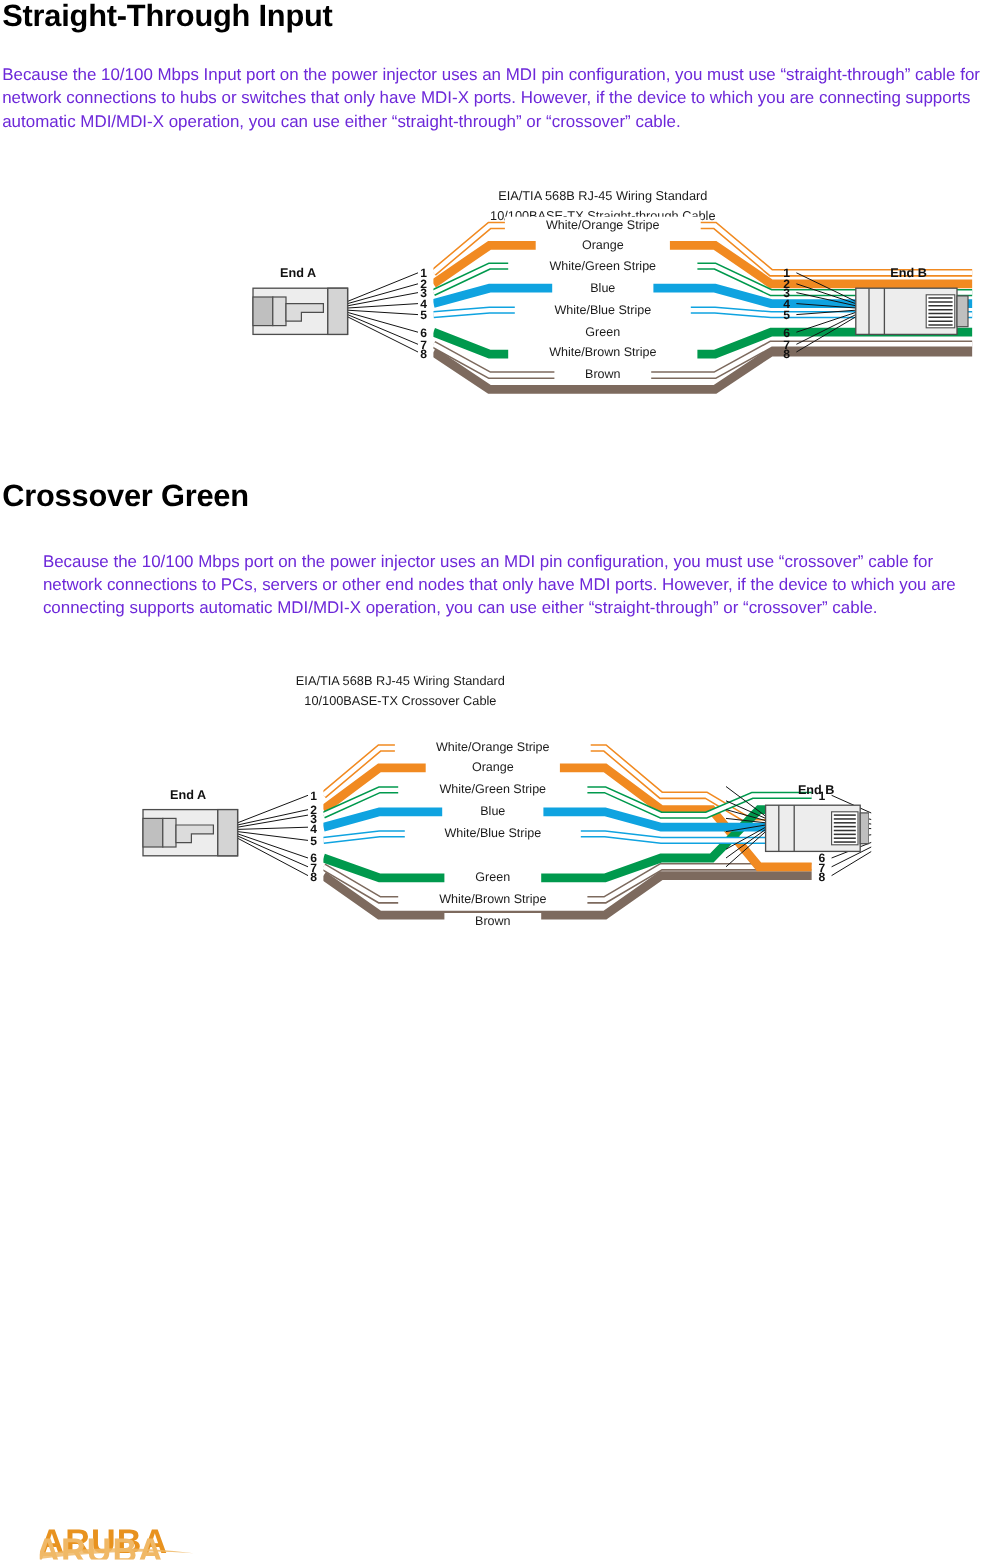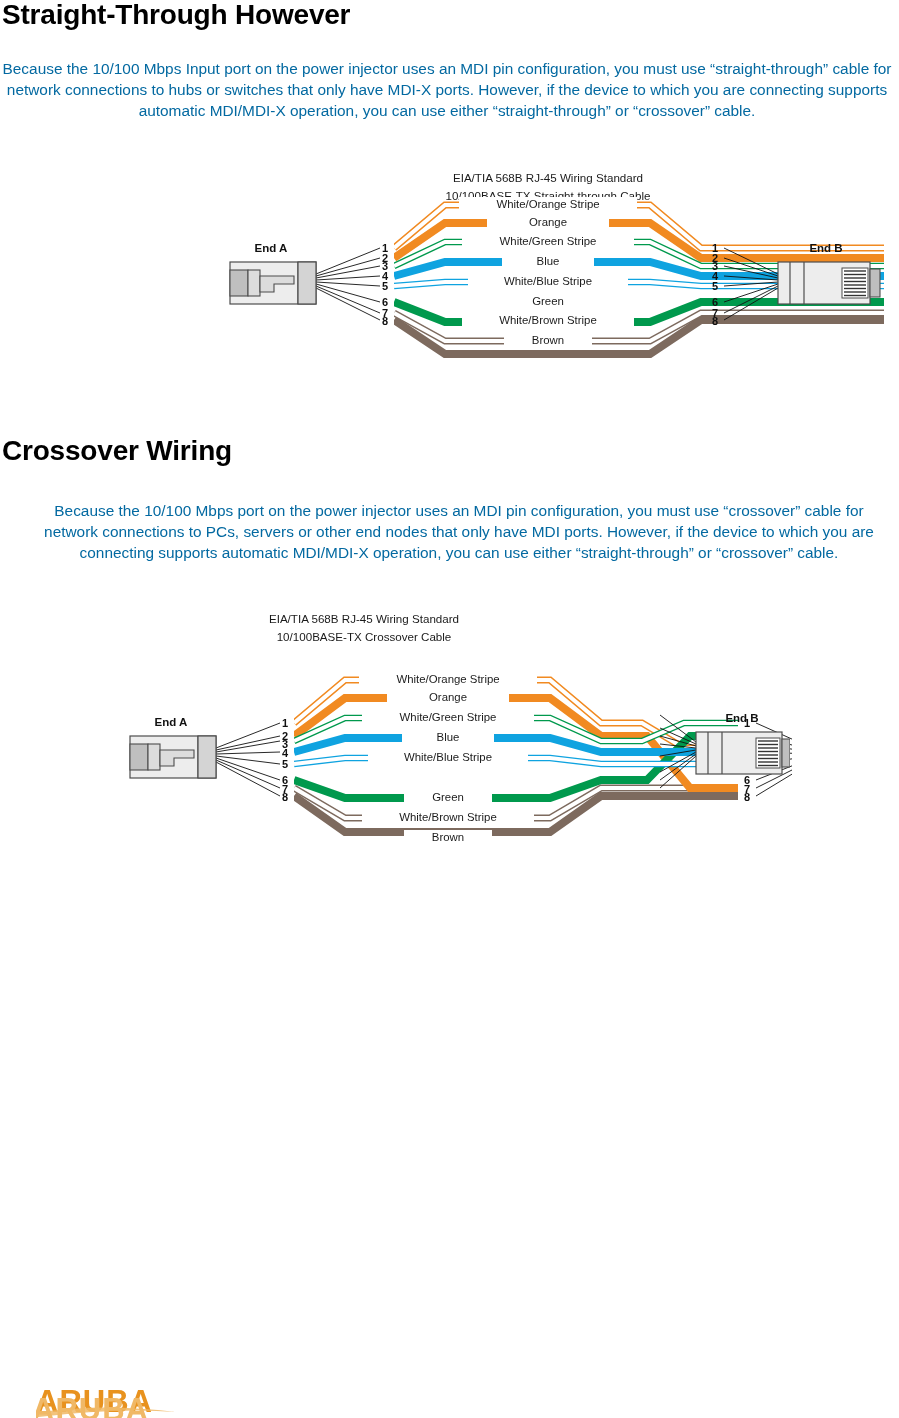--- a/index.html
+++ b/index.html
@@ -30,22 +30,21 @@
     padding: 0;
     line-height: 1.05;
     color: #000;
   }
 
   p.body-text {
     font-family: "Liberation Sans", sans-serif;
     font-size: 15.4px;
     line-height: 21.2px;
     margin: 0;
-    color: #0369a1;
-    text-align: center;
+    color: #6d28d9;
   }
 
   #heading-straight { position: absolute; left: 2px; top: 0px; }
   #para-straight    { position: absolute; left: 2px; top: 58px; width: 890px; }
 
   #heading-crossover { position: absolute; left: 2px; top: 436px; }
   #para-crossover    { position: absolute; left: 39px; top: 500px; width: 840px; }
 
   
   .diagram { position: absolute; }
@@ -91,21 +90,21 @@
     overflow: hidden;
     text-align: center;
   }
   #aruba-logo svg { display:block; }
 </style>
 </head>
 <body>
 
 <div class="page">
 
-  <h1 class="section-heading" id="heading-straight">Straight-Through However</h1>
+  <h1 class="section-heading" id="heading-straight">Straight-Through Input</h1>
 
   <p class="body-text" id="para-straight">Because the 10/100 Mbps Input port on the power injector uses an MDI pin configuration, you must use “straight-through” cable for network connections to hubs or switches that only have MDI-X ports. However, if the device to which you are connecting supports automatic MDI/MDI-X operation, you can use either “straight-through” or “crossover” cable.</p>
 
   <div class="diagram" id="diagram-straight">
     <svg viewBox="0 0 672 208" xmlns="http://www.w3.org/2000/svg">
 
       <text class="dgm-title" x="336" y="12">EIA/TIA 568B RJ-45 Wiring Standard</text>
       <text class="dgm-title" x="336" y="30">10/100BASE-TX Straight-through Cable</text>
 
       <g>
@@ -244,21 +243,21 @@
           <line x1="632" y1="115" x2="654" y2="115"></line>
           <line x1="632" y1="118.5" x2="654" y2="118.5"></line>
           <line x1="632" y1="122" x2="654" y2="122"></line>
           <line x1="632" y1="125.5" x2="654" y2="125.5"></line>
         </g>
         <rect x="658" y="99" width="10" height="28" fill="#BFBFBF" stroke="#4D4D4D" stroke-width="1.1"></rect>
       </g>
     </svg>
   </div>
 
-  <h1 class="section-heading" id="heading-crossover">Crossover Wiring</h1>
+  <h1 class="section-heading" id="heading-crossover">Crossover Green</h1>
 
   <p class="body-text" id="para-crossover">Because the 10/100 Mbps port on the power injector uses an MDI pin configuration, you must use “crossover” cable for network connections to PCs, servers or other end nodes that only have MDI ports. However, if the device to which you are connecting supports automatic MDI/MDI-X operation, you can use either “straight-through” or “crossover” cable.</p>
 
   <div class="diagram" id="diagram-crossover">
     <svg viewBox="0 0 680 250" xmlns="http://www.w3.org/2000/svg">
 
       <text class="dgm-title" x="252" y="15">EIA/TIA 568B RJ-45 Wiring Standard</text>
       <text class="dgm-title" x="252" y="33">10/100BASE-TX Crossover Cable</text>
 
       <g>

